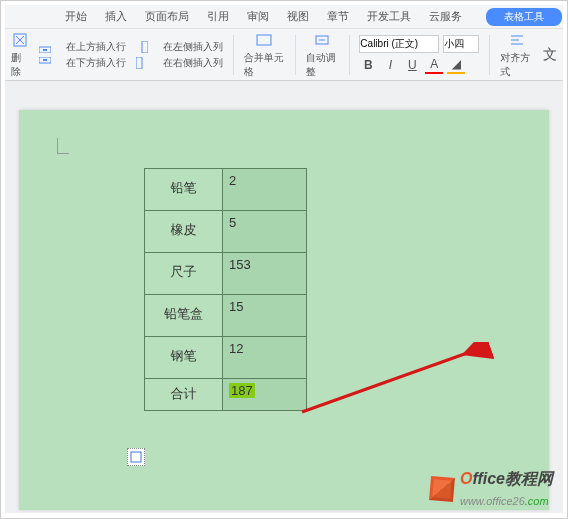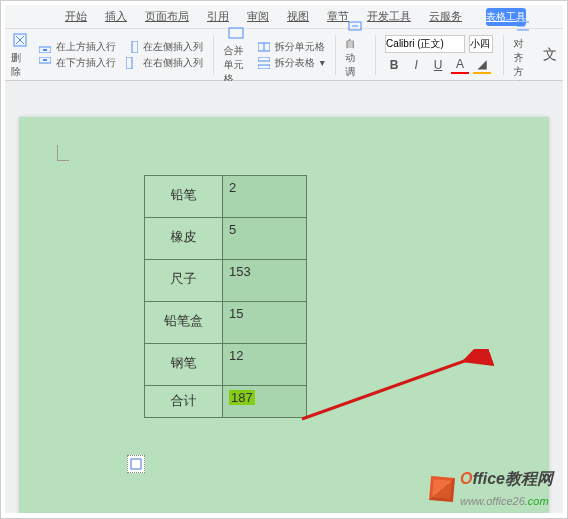--- a/index.html
+++ b/index.html
@@ -1,41 +1,41 @@
 <!DOCTYPE html>
 <html><head>
   <meta charset="utf-8">
   <style>
     * { margin: 0; padding: 0; box-sizing: border-box; }
     body { font-family: "Microsoft YaHei", sans-serif; width: 568px; height: 519px; background: #fff; overflow: hidden; position: relative; }
     
     .wrapper { border: 1px solid #ccc; padding: 4px; width: 568px; height: 519px; }
     
     .ribbon-tabs { background: #f4f5f6; height: 24px; display: flex; align-items: center; padding-left: 60px; gap: 18px; font-size: 11px; color: #555; border-bottom: 1px solid #e0e0e0; }
-    .ribbon-tabs span { cursor: pointer; text-decoration: underline; }
-    .tool-badge { background: #4a8cff; color: #fff; padding: 2px 0; border-radius: 3px; font-size: 10px; margin-left: 6px; }
+    .ribbon-tabs span { cursor: pointer; }
+    .tool-badge { background: #4a8cff; color: #fff; padding: 2px 18px; border-radius: 8px; font-size: 10px; margin-left: 6px; }
     
     .toolbar { background: #f4f5f6; height: 52px; display: flex; align-items: center; padding: 4px 6px; gap: 10px; font-size: 10px; color: #555; border-bottom: 1px solid #d0d0d0; }
     .tb-group { display: flex; flex-direction: column; align-items: center; gap: 2px; }
     .tb-icon { width: 18px; height: 18px; display: flex; align-items: center; justify-content: center; }
     .tb-icon svg { width: 16px; height: 16px; }
     .tb-pair { display: flex; flex-direction: column; gap: 2px; }
-    .tb-item { display: flex; align-items: center; gap: 5px; font-size: 10px; white-space: nowrap; }
+    .tb-item { display: flex; align-items: center; gap: 15px; font-size: 10px; white-space: nowrap; }
     .sep { width: 1px; height: 40px; background: #ddd; }
     .format-group { display: flex; flex-direction: column; gap: 3px; }
     .format-row { display: flex; gap: 4px; align-items: center; }
     .font-select { font-size: 10px; width: 80px; height: 18px; border: 1px solid #ccc; }
-    .size-select { font-size: 10px; width: 24px; height: 18px; border: 1px solid #ccc; }
+    .size-select { font-size: 10px; width: 36px; height: 18px; border: 1px solid #ccc; }
     .fmt-btn { width: 18px; height: 18px; display: flex; align-items: center; justify-content: center; font-size: 12px; cursor: pointer; }
     .bold { font-weight: bold; }
     .italic { font-style: italic; }
     .underline { text-decoration: underline; }
     
     .canvas { background: #eef0f1; height: 432px; padding: 20px 10px; position: relative; overflow: hidden; }
-    .page { background: #b8e0bc; width: 530px; height: 400px; margin: 16px auto; position: relative; box-shadow: 0 0 4px rgba(0,0,0,0.15); }
+    .page { background: #b8e0bc; width: 530px; height: 400px; margin: 9px auto; position: relative; box-shadow: 0 0 4px rgba(0,0,0,0.15); }
     .para-mark { position: absolute; top: 28px; left: 38px; width: 12px; height: 16px; border-left: 1px solid #999; border-bottom: 1px solid #999; }
     
     .doc-table { position: absolute; top: 58px; left: 125px; border-collapse: collapse; }
     .doc-table td { border: 1.5px solid #5a8060; font-size: 13px; color: #333; vertical-align: top; padding: 4px 6px; }
     .doc-table .col1 { width: 78px; text-align: center; padding-top: 10px; height: 42px; }
     .doc-table .col2 { width: 84px; background: #a8d4ae; }
     .doc-table tr.total td { height: 32px; }
     .doc-table tr.total .col1 { padding-top: 6px; }
     .highlight { background: #84cc16; padding: 0 2px; }
     
@@ -113,37 +113,20 @@
     </div>
     <div class="sep"></div>
     <div class="tb-group">
       <div class="tb-icon">
           <svg viewBox="0 0 16 16">
             <rect x="1" y="3" width="14" height="10" fill="none" stroke="#4a8cff"></rect>
           </svg>
         </div>
       <span>合并单元格</span>
     </div>
-    <div class="tb-pair">
-      <div class="tb-item">
-          <svg width="12" height="12" viewBox="0 0 12 12">
-            <rect x="0" y="2" width="12" height="8" fill="none" stroke="#4a8cff"></rect>
-            <line x1="6" y1="2" x2="6" y2="10" stroke="#4a8cff"></line>
-          </svg>
-          <span>拆分单元格</span>
-        </div>
-      <div class="tb-item">
-          <svg width="12" height="12" viewBox="0 0 12 12">
-            <rect x="0" y="0" width="12" height="4" fill="none" stroke="#4a8cff"></rect>
-            <rect x="0" y="8" width="12" height="4" fill="none" stroke="#4a8cff"></rect>
-          </svg>
-          <span>拆分表格</span>
-          <span>▾</span>
-        </div>
-    </div>
     <div class="sep"></div>
     <div class="tb-group">
       <div class="tb-icon">
           <svg viewBox="0 0 16 16">
             <rect x="2" y="4" width="12" height="8" fill="none" stroke="#4a8cff"></rect>
             <path d="M5 8 L11 8" stroke="#4a8cff"></path>
           </svg>
         </div>
       <span>自动调整</span>
     </div>

